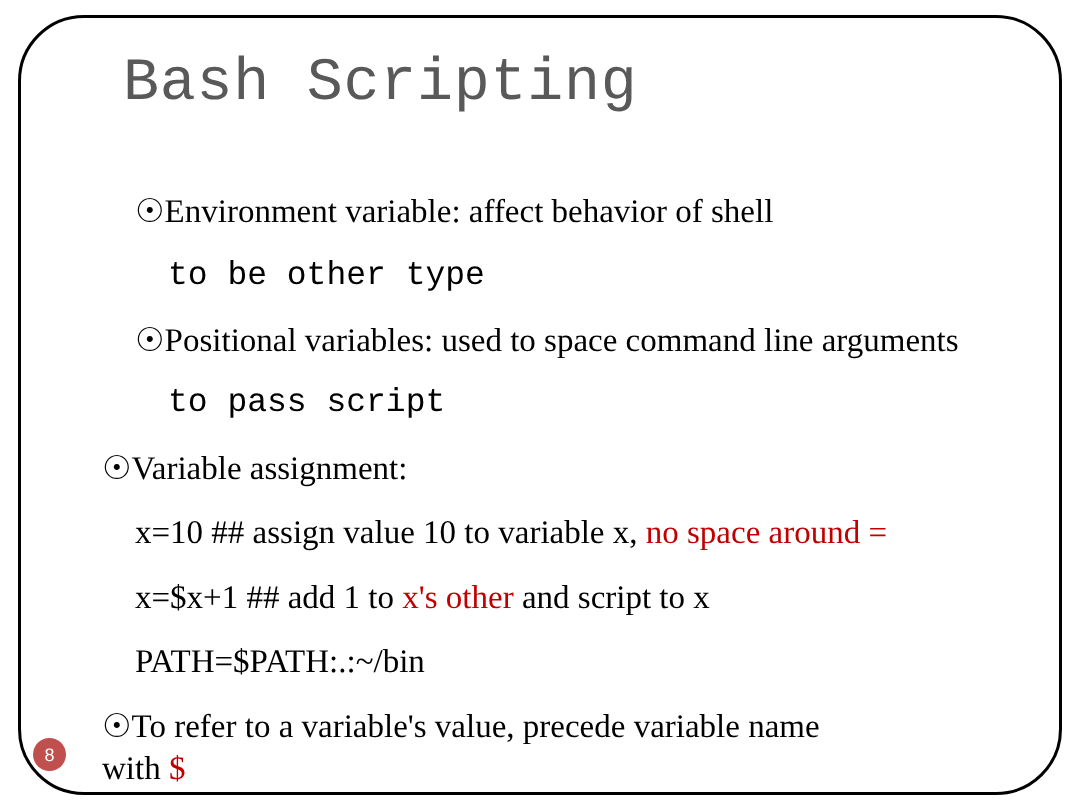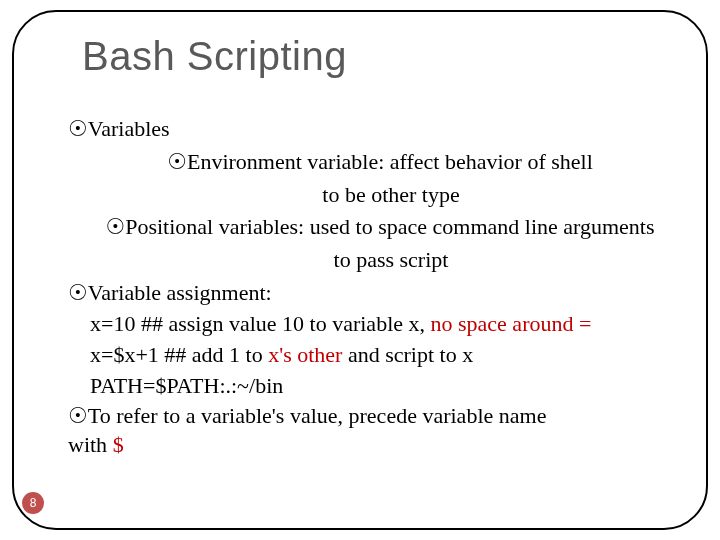--- a/index.html
+++ b/index.html
@@ -25,52 +25,52 @@
     right: 12px;
     bottom: 10px;
     border: 2px solid #000;
     border-radius: 44px;
     box-sizing: border-box;
   }
   .title {
     position: absolute;
     left: 82px;
     top: 34px;
-    font-family: Liberation Sans, sans-serif;
+    font-family: Liberation Mono, monospace;
     font-size: 40px;
     color: #595959;
     letter-spacing: 0.5px;
   }
   .body {
     position: absolute;
     left: 68px;
     top: 112px;
     right: 50px;
     font-size: 22px;
     line-height: 1.22;
   }
   .lvl1 {
     margin: 4px 0 2px 0;
   }
   .lvl2-group {
     margin-left: 22px;
   }
   .lvl2 {
-    margin: 6px 0;
-    text-align: center;
+    margin: 16px 0;
   }
   .cont {
     margin-left: 22px;
+    font-family: Liberation Mono, monospace;
   }
   .plain-group {
     margin-left: 22px;
     margin-top: 2px;
   }
   .plain {
-    margin: 4px 0;
+    margin: 16px 0;
   }
   .bullet {
     font-family: Arial, sans-serif;
     display: inline-block;
   }
   .red { color: #c00000; }
   .pagenum {
     position: absolute;
     left: 22px;
     bottom: 26px;
@@ -88,23 +88,20 @@
 </head>
 <body>
 
 <div class="slide">
   <div class="frame"></div>
 
   <div class="title">Bash Scripting</div>
 
   <div class="body">
 
-    <div class="lvl1">
-      <span class="bullet">☉</span><span>Variables</span>
-    </div>
 
     <div class="lvl2-group">
       <div class="lvl2">
         <span class="bullet">☉</span><span>Environment variable: affect behavior of shell</span>
       </div>
       <div class="lvl2 cont">to be other type</div>
       <div class="lvl2">
         <span class="bullet">☉</span><span>Positional variables: used to space command line arguments</span>
       </div>
       <div class="lvl2 cont">to pass script</div>

